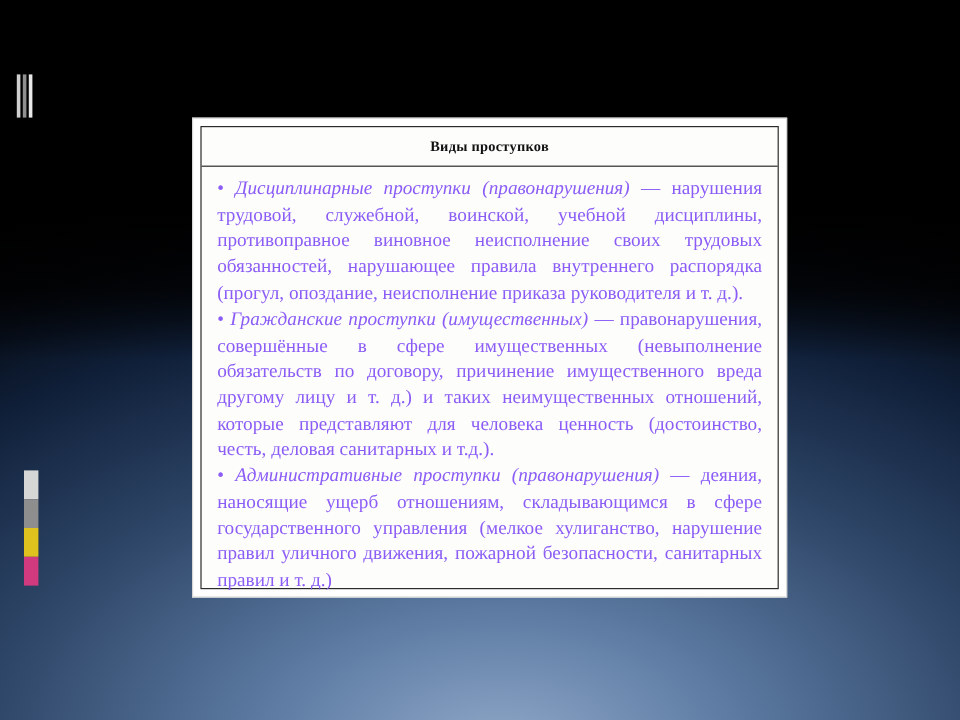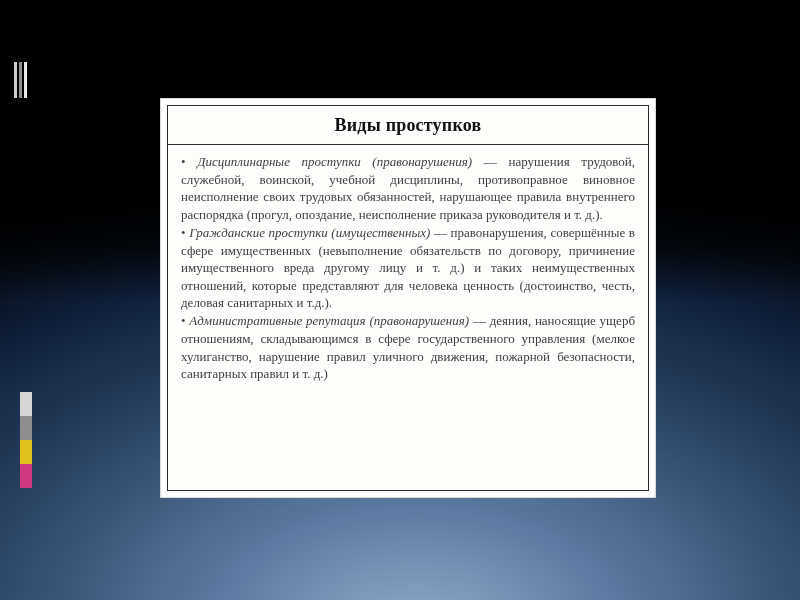--- a/index.html
+++ b/index.html
@@ -77,32 +77,32 @@
     height: 100%;
     border: 1px solid #2b2b2b;
     background: #fdfdfb;
     padding: 0;
     display: flex;
     flex-direction: column;
   }
   .table-title {
     text-align: center;
     font-weight: bold;
-    font-size: 18px;
+    font-size: 12px;
     letter-spacing: 0.2px;
     padding: 9px 4px 8px 4px;
     border-bottom: 1px solid #2b2b2b;
     color: #111;
     font-family: "Liberation Serif", serif;
   }
   .table-body {
     padding: 8px 13px 8px 13px;
-    font-size: 13px;
+    font-size: 16px;
     line-height: 1.355;
-    color: #404040;
+    color: #8b5cf6;
     text-align: justify;
     hyphens: auto;
   }
   .para { margin-bottom: 0.5px; }
   .para .lead {
     font-style: italic;
   }
   .bullet { font-style: normal; }
 </style>
 </head>
@@ -133,20 +133,20 @@
           <span class="lead">Дисциплинарные проступки (правонарушения)</span><span> — нарушения трудовой, служебной, воинской, учебной дисциплины, противоправное виновное неисполнение своих трудовых обязанностей, нарушающее правила внутреннего распорядка (прогул, опоздание, неисполнение приказа руководителя и т. д.).</span>
         </div>
 
         <div class="para">
           <span class="bullet">•</span>
           <span class="lead">Гражданские проступки (имущественных)</span><span> — правонарушения, совершённые в сфере имущественных (невыполнение обязательств по договору, причинение имущественного вреда другому лицу и т. д.) и таких неимущественных отношений, которые представляют для человека ценность (достоинство, честь, деловая санитарных и т.д.).</span>
         </div>
 
         <div class="para">
           <span class="bullet">•</span>
-          <span class="lead">Административные репутация (правонарушения)</span><span> — деяния, наносящие ущерб отношениям, складывающимся в сфере государственного управления (мелкое хулиганство, нарушение правил уличного движения, пожарной безопасности, санитарных правил и т. д.)</span>
+          <span class="lead">Административные проступки (правонарушения)</span><span> — деяния, наносящие ущерб отношениям, складывающимся в сфере государственного управления (мелкое хулиганство, нарушение правил уличного движения, пожарной безопасности, санитарных правил и т. д.)</span>
         </div>
 
       </div>
     </div>
   </div>
 
 </div>
 
 </body></html>

